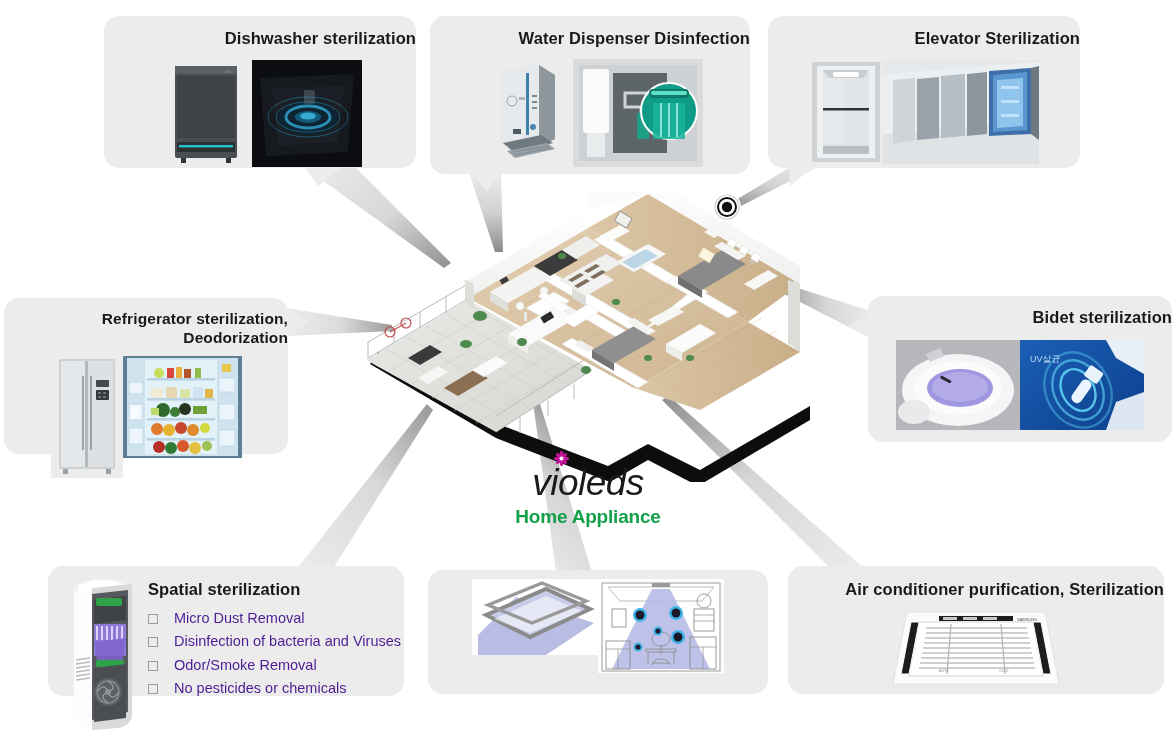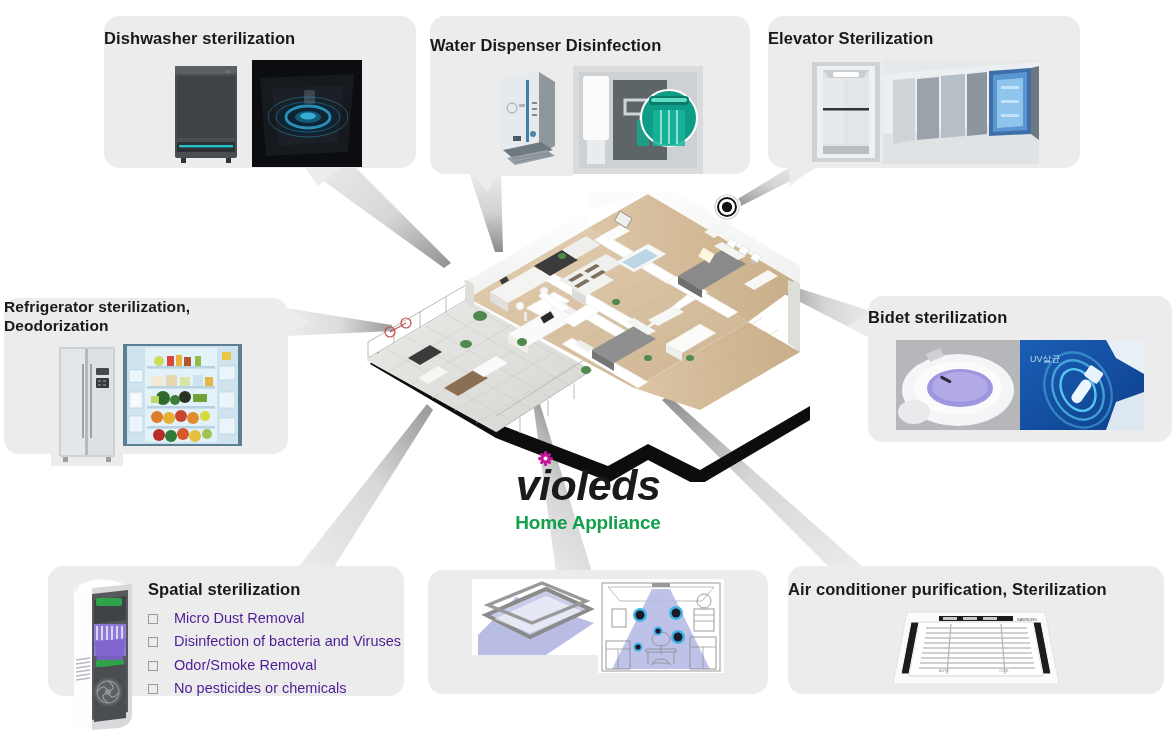--- a/index.html
+++ b/index.html
@@ -22,33 +22,33 @@
   .card{
     position:absolute;
     background:#ececec;
     border-radius:15px;
     z-index:4;
     box-sizing:border-box;
   }
   .card-title{
     font-weight:bold;
     color:#191919;
-    text-align:left;
+    text-align:right;
     letter-spacing:.1px;
     line-height:1.2;
   }
   .t17{font-size:16.5px;}
   .t16{font-size:15.5px;}
   .imgrow{display:flex;align-items:center;justify-content:center;gap:0px;}
   
 
   
   .logo-wrap{position:absolute;left:0;top:464px;width:1176px;text-align:center;z-index:5;}
   .brand{
-    font-size:43px;font-weight:bold;font-style:italic;color:#1a1a1a;
+    font-size:37px;font-weight:normal;font-style:italic;color:#1a1a1a;
     letter-spacing:-.5px;line-height:1;display:inline-block;position:relative;
   }
   .brand .mark{
     position:absolute;left:22px;top:-13px;width:15px;height:15px;
   }
   .tagline{
     margin-top:5px;font-size:19px;font-weight:bold;color:#12a04a;letter-spacing:-.2px;
   }
   
   .bullets{margin:0;padding:0;list-style:none;}
@@ -359,21 +359,21 @@
         <rect x="52" y="30" width="11" height="14" rx="2" fill="#3b4650"></rect>
         <g stroke="#2aa7d6" stroke-width=".8" opacity=".55" fill="none">
           <ellipse cx="56" cy="57" rx="32" ry="15"></ellipse>
             <ellipse cx="56" cy="57" rx="40" ry="20"></ellipse>
         </g>
       </svg>
     </div>
   </div>
 
   <div class="card" style="left:430px;top:16px;width:320px;height:158px">
-    <div class="card-title t17" style="margin-top:20px">Water Dispenser Disinfection</div>
+    <div class="card-title t17" style="margin-top:13px">Water Dispenser Disinfection</div>
     <div class="imgrow" style="margin-top:8px">
       <svg width="96" height="112" viewBox="0 0 96 112">
         <rect x="0" y="0" width="96" height="112" fill="#ececec"></rect>
         <polygon points="24,14 62,8 78,18 78,82 42,96 24,86" fill="#dcdfe1"></polygon>
         <polygon points="62,8 78,18 78,82 62,90" fill="#8e979c"></polygon>
         <polygon points="24,14 62,8 62,90 24,86" fill="#e7eaec"></polygon>
         <rect x="49" y="16" width="3" height="62" fill="#3f7fa8"></rect>
         <circle cx="35" cy="44" r="5" fill="none" stroke="#9aa4aa" stroke-width="1"></circle>
         <rect x="42" y="40" width="6" height="3" fill="#aeb6bb"></rect>
         <g fill="#7f8a90">
@@ -444,21 +444,21 @@
           <rect x="118" y="26" width="18" height="3"></rect>
             <rect x="118" y="40" width="18" height="3"></rect>
           <rect x="118" y="54" width="18" height="3"></rect>
         </g>
         <polygon points="148,8 156,6 156,80 148,74" fill="#6d7881"></polygon>
       </svg>
     </div>
   </div>
 
   <div class="card" style="left:4px;top:298px;width:284px;height:156px">
-    <div class="card-title t16" style="margin-top:0">Refrigerator sterilization, Deodorization</div>
+    <div class="card-title t16" style="margin-top:12px">Refrigerator sterilization, Deodorization</div>
     <div class="imgrow" style="margin-top:9px;align-items:flex-start">
       <svg width="72" height="122" viewBox="0 0 72 122">
         <rect x="0" y="0" width="72" height="122" fill="#ececec"></rect>
         <rect x="8" y="3" width="56" height="110" rx="2" fill="#cdd1d4"></rect>
         <rect x="10" y="5" width="25" height="106" fill="#e4e7e9"></rect>
         <rect x="37" y="5" width="25" height="106" fill="#dde1e3"></rect>
         <rect x="34" y="5" width="3" height="106" fill="#b4b9bc"></rect>
         <rect x="31" y="20" width="2" height="74" fill="#9ba1a5"></rect>
         <rect x="39" y="20" width="2" height="74" fill="#9ba1a5"></rect>
         <rect x="45" y="24" width="13" height="7" rx="1" fill="#45494c"></rect>

